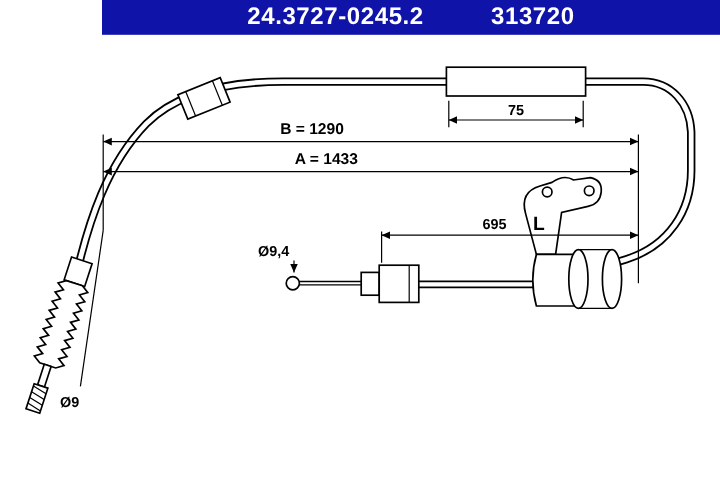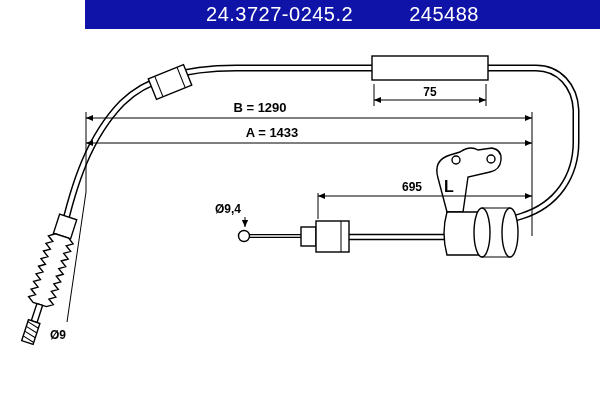--- a/index.html
+++ b/index.html
@@ -4,36 +4,36 @@
 <style>
   html,body{margin:0;padding:0;}
   body{
     width:600px;height:400px;position:relative;background:#fff;overflow:hidden;
     font-family:"Liberation Sans",sans-serif;
   }
   .header{
     position:absolute;left:85px;top:0;width:515px;height:29px;
     background:#1013a7;color:#fff;
     display:flex;align-items:center;justify-content:center;gap:56px;
-    font-weight:normal;font-size:20px;letter-spacing:0.5px;
+    font-weight:bold;font-size:20px;letter-spacing:0.5px;
   }
   svg{position:absolute;left:0;top:0;}
   svg text{font-family:"Liberation Sans",sans-serif;font-weight:bold;fill:#000;}
   .dim{font-size:13px;}
   .dims-small{font-size:12px;}
   .bracket-letter{font-size:16px;}
   .thin{stroke:#000;stroke-width:1;fill:none;}
   .part{stroke:#000;stroke-width:1.4;fill:#fff;}
 </style>
 </head>
 <body>
 
 <div class="header" style="background: rgb(16, 19, 167);">
   <span>24.3727-0245.2</span>
-  <span>245488</span>
+  <span>313720</span>
 </div>
 
 <svg width="600" height="400" viewBox="0 0 600 400">
   <defs>
     <marker id="arr" viewBox="0 0 10 10" refX="9" refY="5" markerWidth="8" markerHeight="8" orient="auto-start-reverse">
       <path d="M0,1 L9,5 L0,9 z" fill="#000"></path>
     </marker>
   </defs>
 
   <g>

